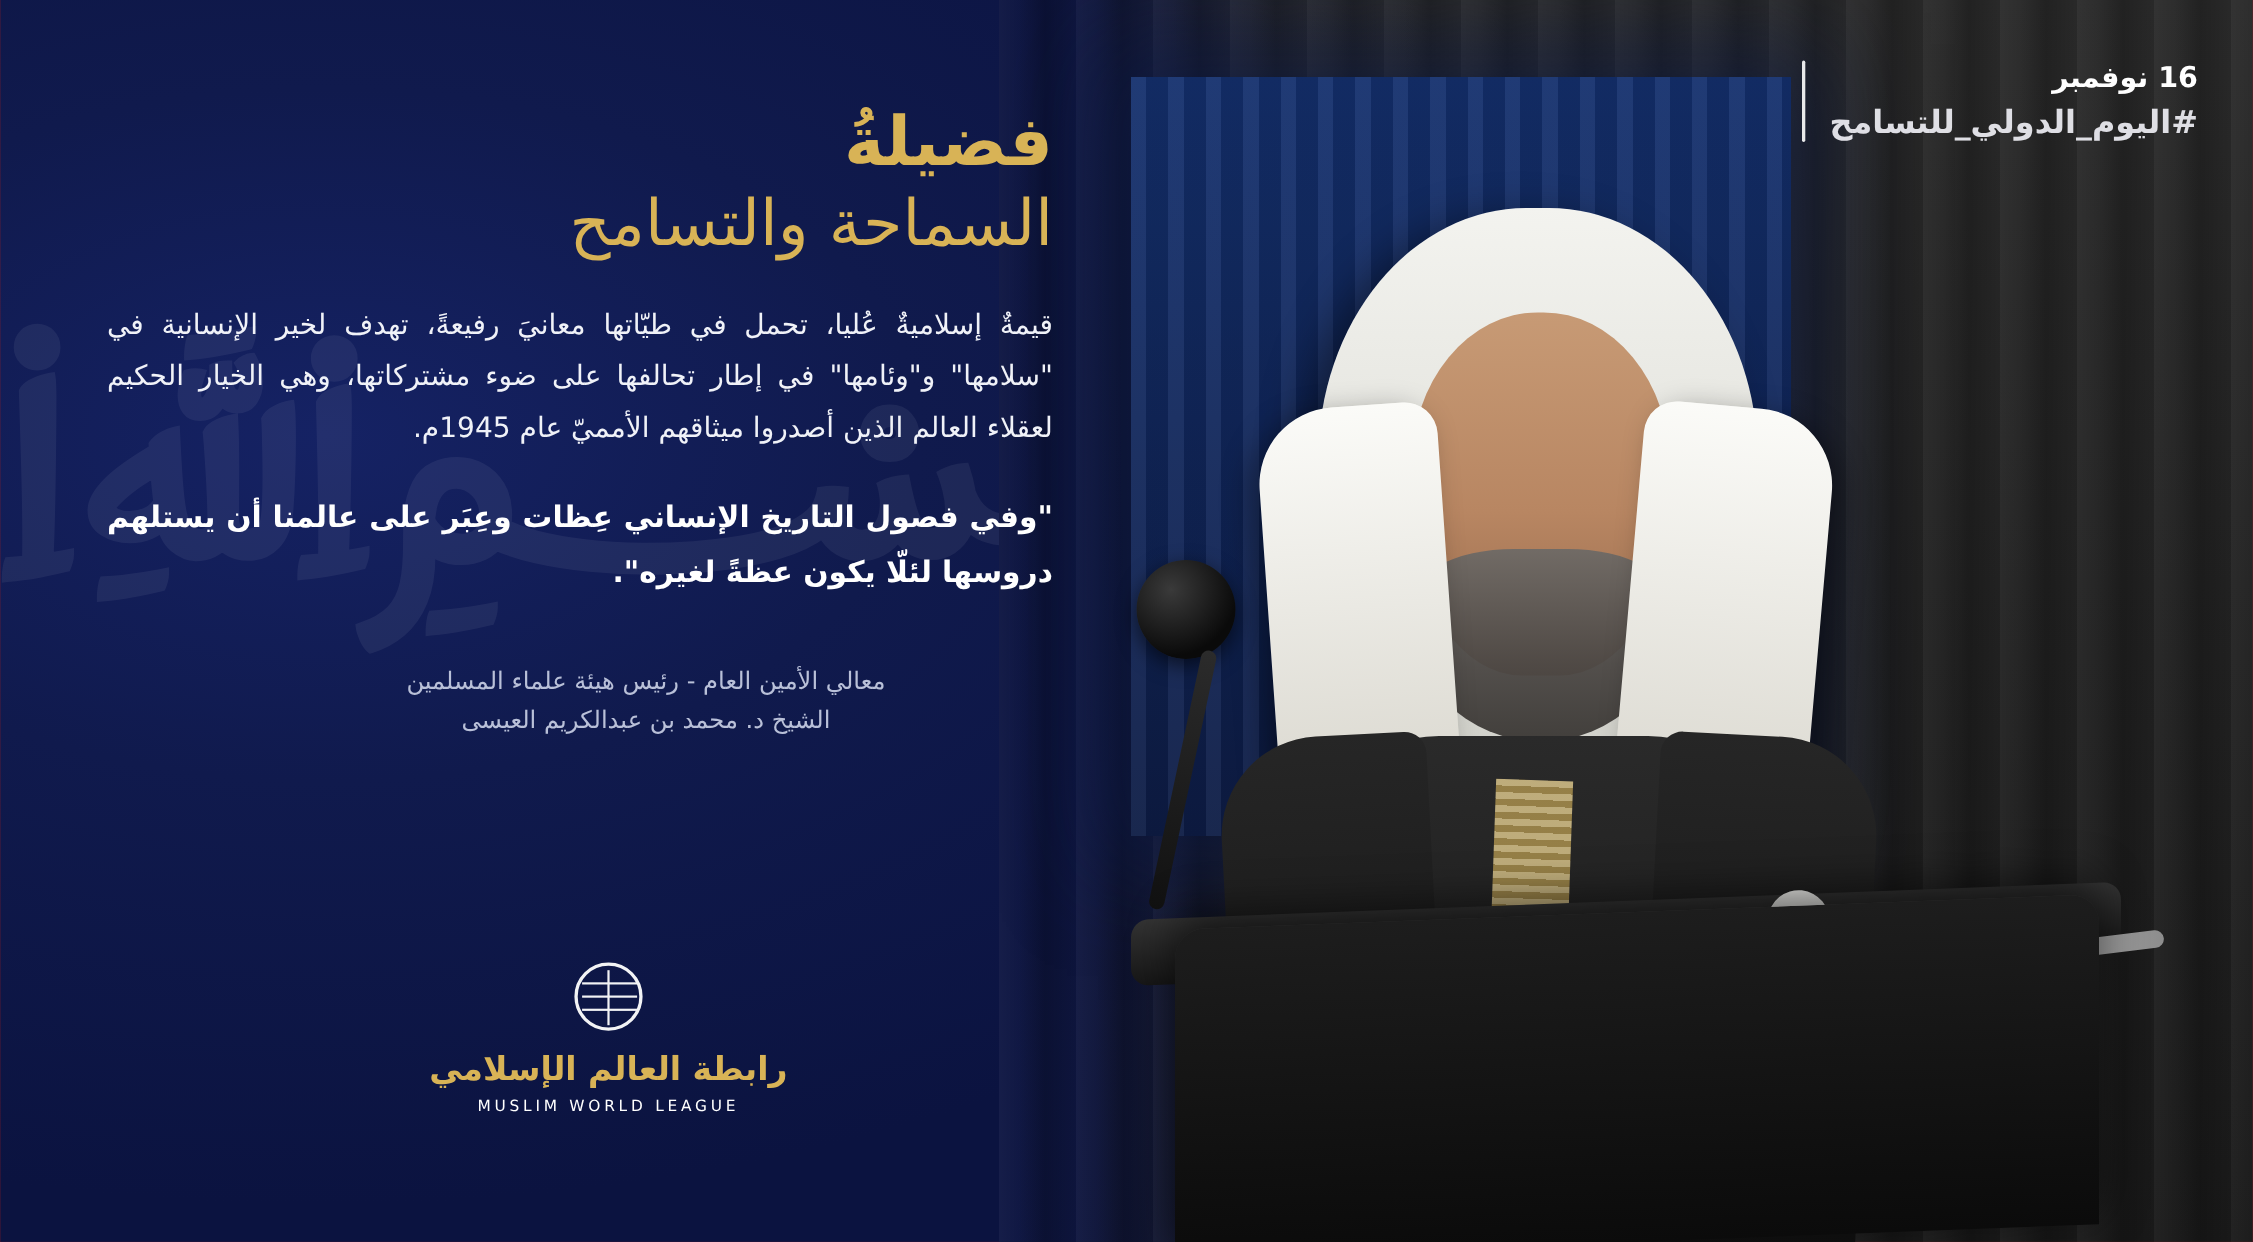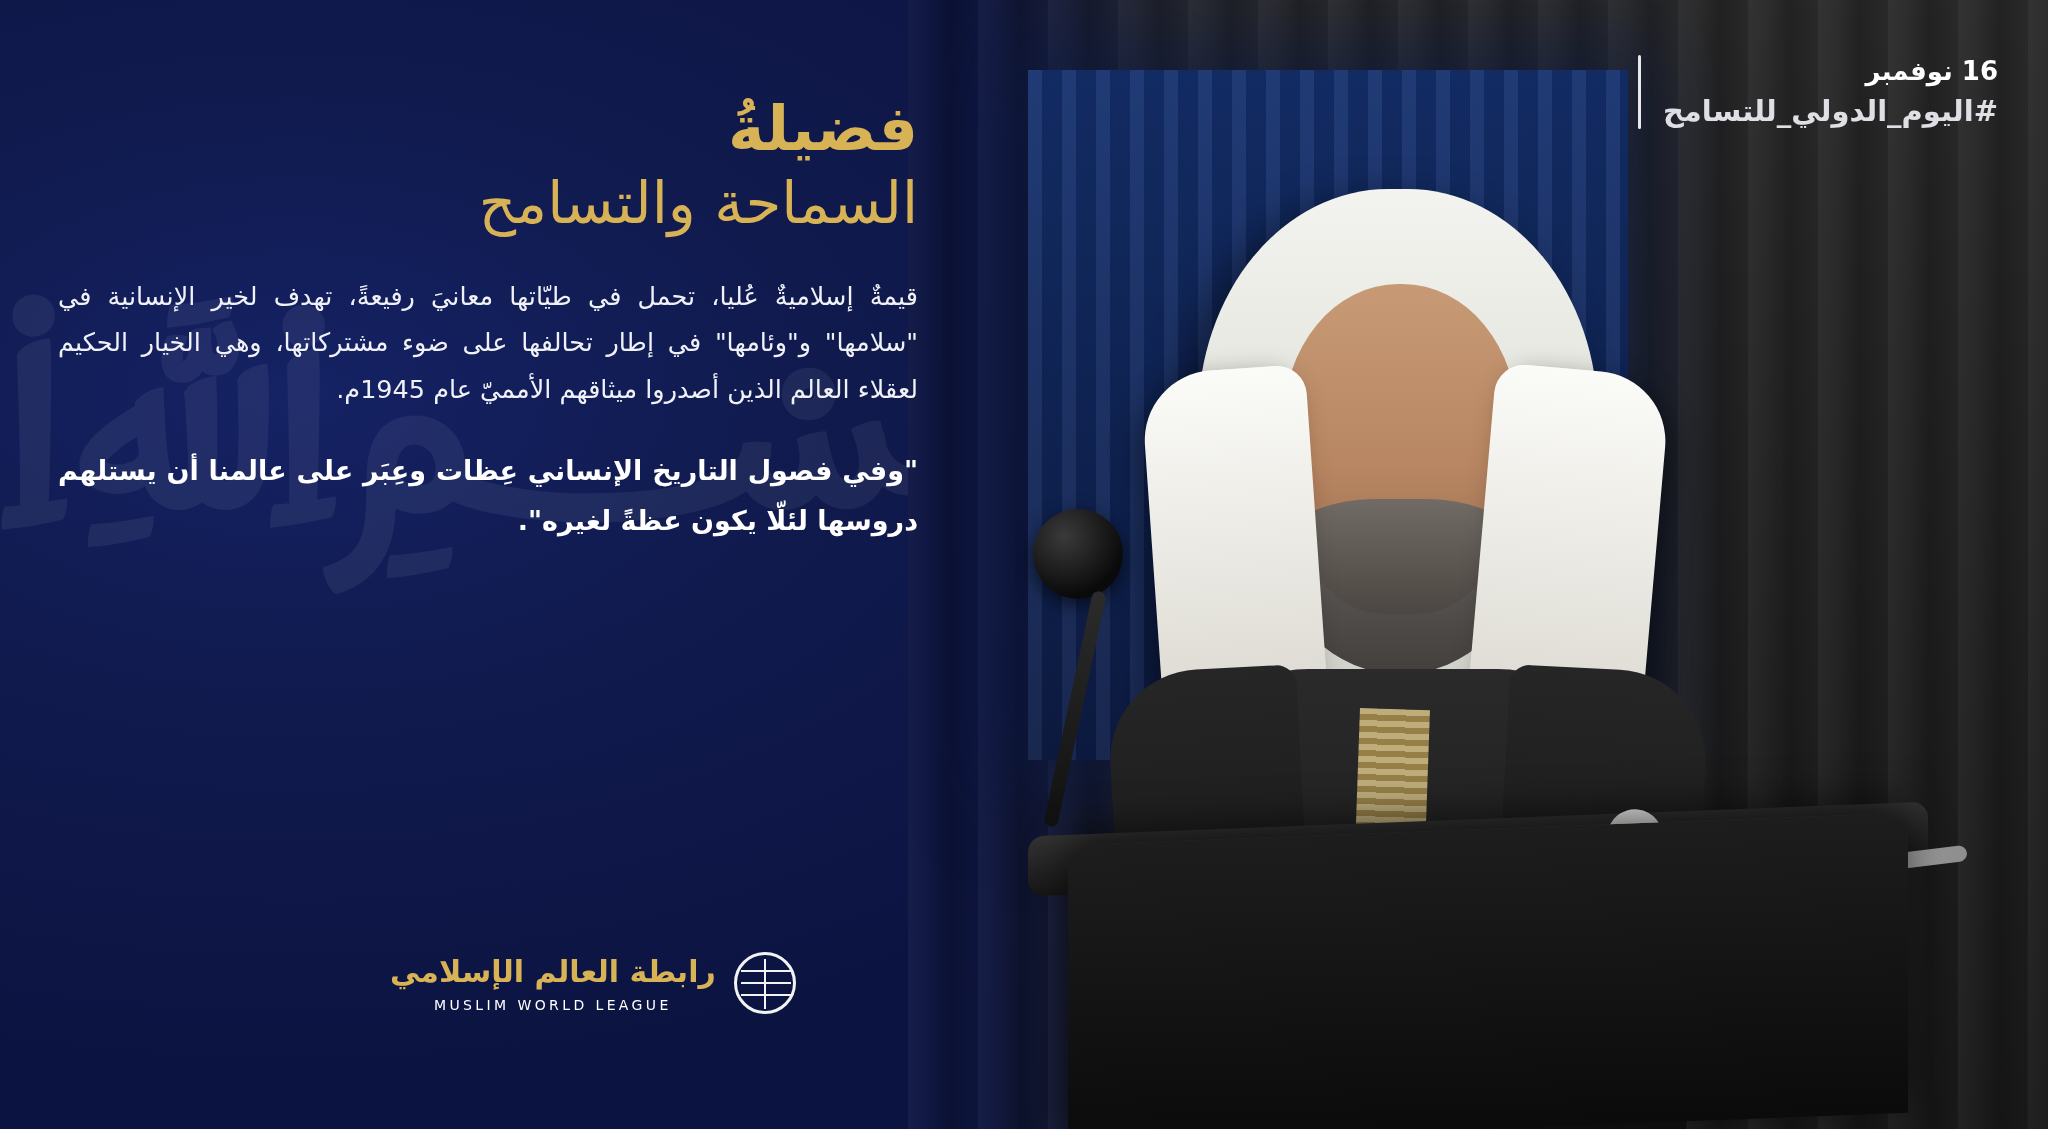--- a/index.html
+++ b/index.html
@@ -234,21 +234,21 @@
   .header .rule {
     width: 3px; height: 74px;
     background: #ffffff;
     opacity: .9;
     border-radius: 2px;
   }
 
   
   .content {
     position: absolute;
-    top: 95px; right: 1130px;
+    top: 95px; right: 1091px;
     width: 860px;
     direction: rtl;
     text-align: right;
   }
   .title-small {
     color: #d8b356;
     font-size: 62px;
     font-weight: bold;
     line-height: 1.1;
     letter-spacing: 1px;
@@ -289,20 +289,21 @@
   }
 
   
   .footer-logo {
     position: absolute;
     bottom: 115px; left: 390px;
     display: flex;
     align-items: center;
     gap: 18px;
     direction: rtl;
+    flex-direction: column;
   }
   .logo-mark {
     width: 62px; height: 62px;
     border: 3px solid #ffffff;
     border-radius: 50%;
     position: relative;
     opacity: .95;
   }
   .logo-mark::before {
     content: "";
@@ -376,20 +377,24 @@
   <div class="content">
     <div class="title-small">فضيلةُ</div>
     <div class="title-main">السماحة والتسامح</div>
 
     <div class="body-text">
       <p>قيمةٌ إسلاميةٌ عُليا، تحمل في طيّاتها معانيَ رفيعةً، تهدف لخير الإنسانية في "سلامها" و"وئامها" في إطار تحالفها على ضوء مشتركاتها، وهي الخيار الحكيم لعقلاء العالم الذين أصدروا ميثاقهم الأمميّ عام 1945م.</p>
     </div>
 
     <div class="quote">"وفي فصول التاريخ الإنساني عِظات وعِبَر على عالمنا أن يستلهم دروسها لئلّا يكون عظةً لغيره".</div>
 
+    <div class="attribution">
+      <div>معالي الأمين العام - رئيس هيئة علماء المسلمين</div>
+      <div>الشيخ د. محمد بن عبدالكريم العيسى</div>
+    </div>
   </div>
 
   <div class="footer-logo">
     <div class="logo-mark"></div>
     <div class="logo-texts">
       <div class="logo-ar">رابطة العالم الإسلامي</div>
       <div class="logo-en">MUSLIM WORLD LEAGUE</div>
     </div>
   </div>
 

